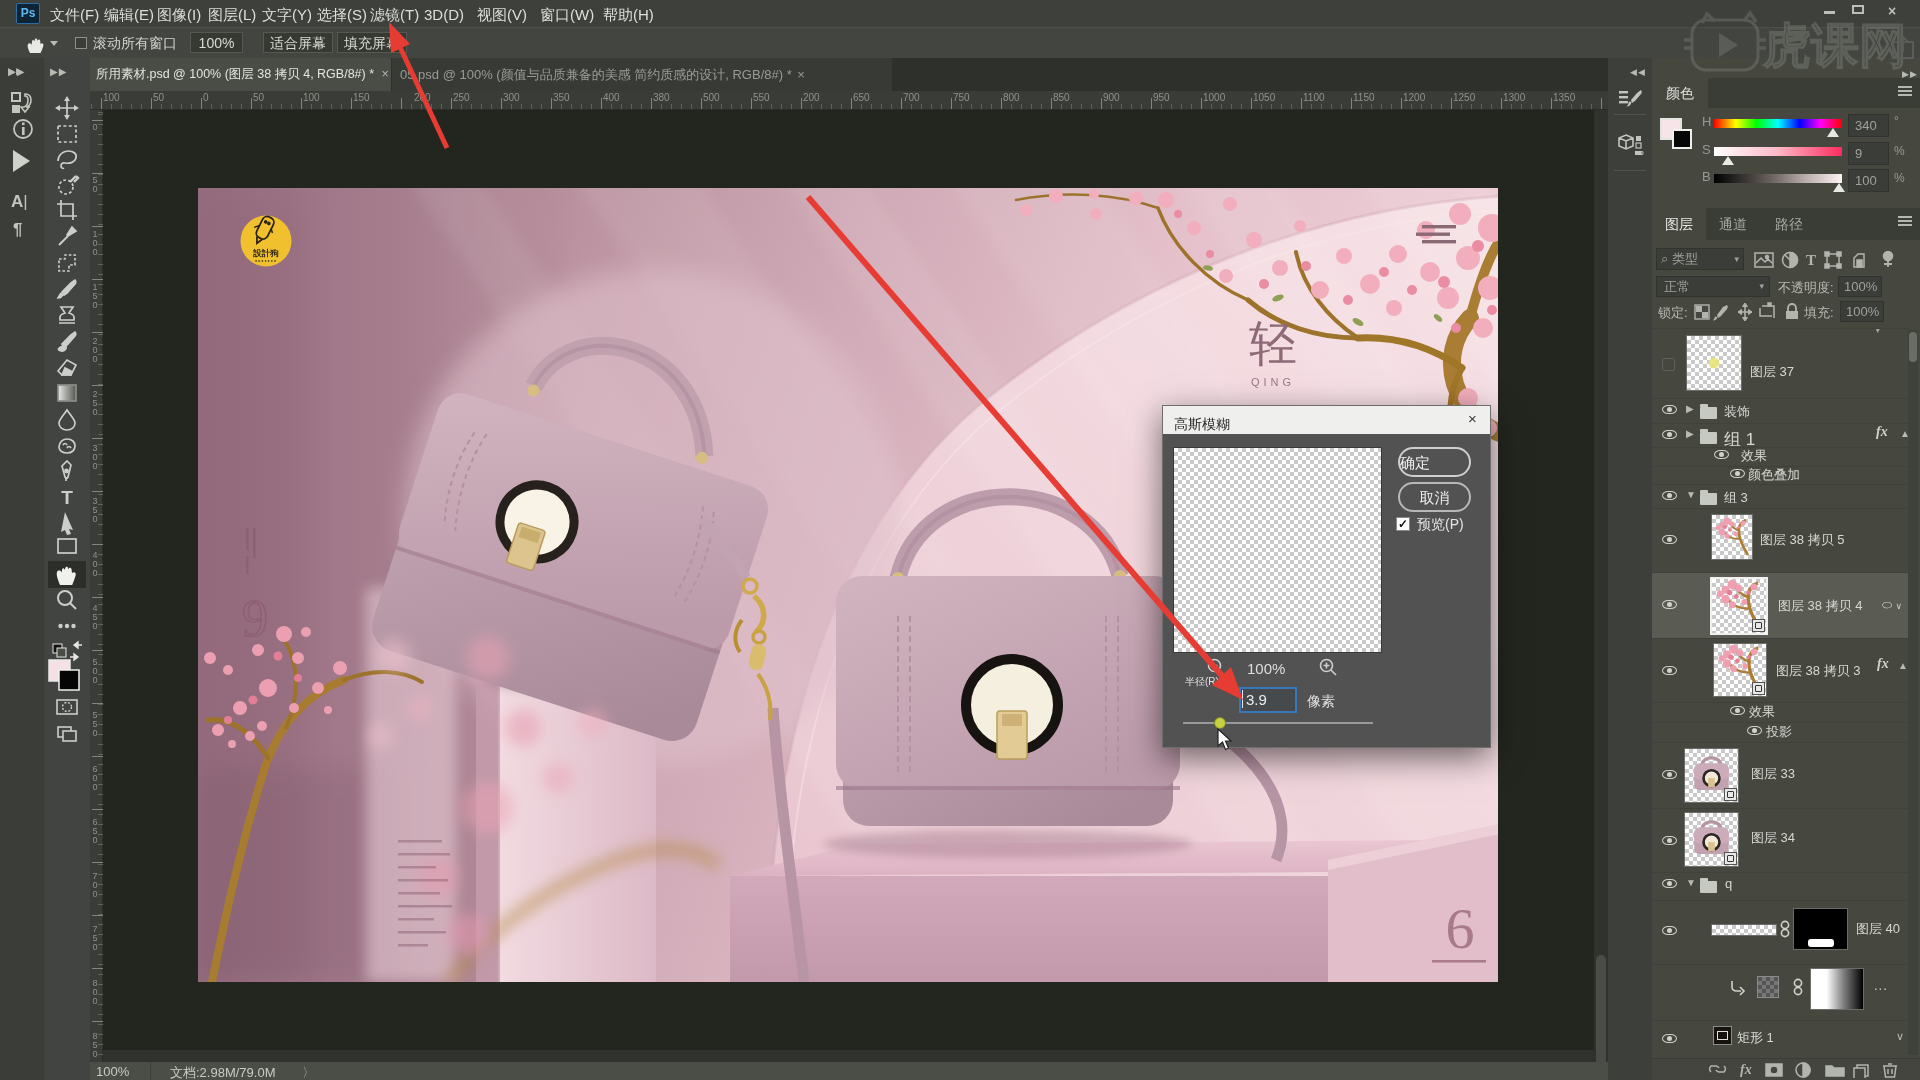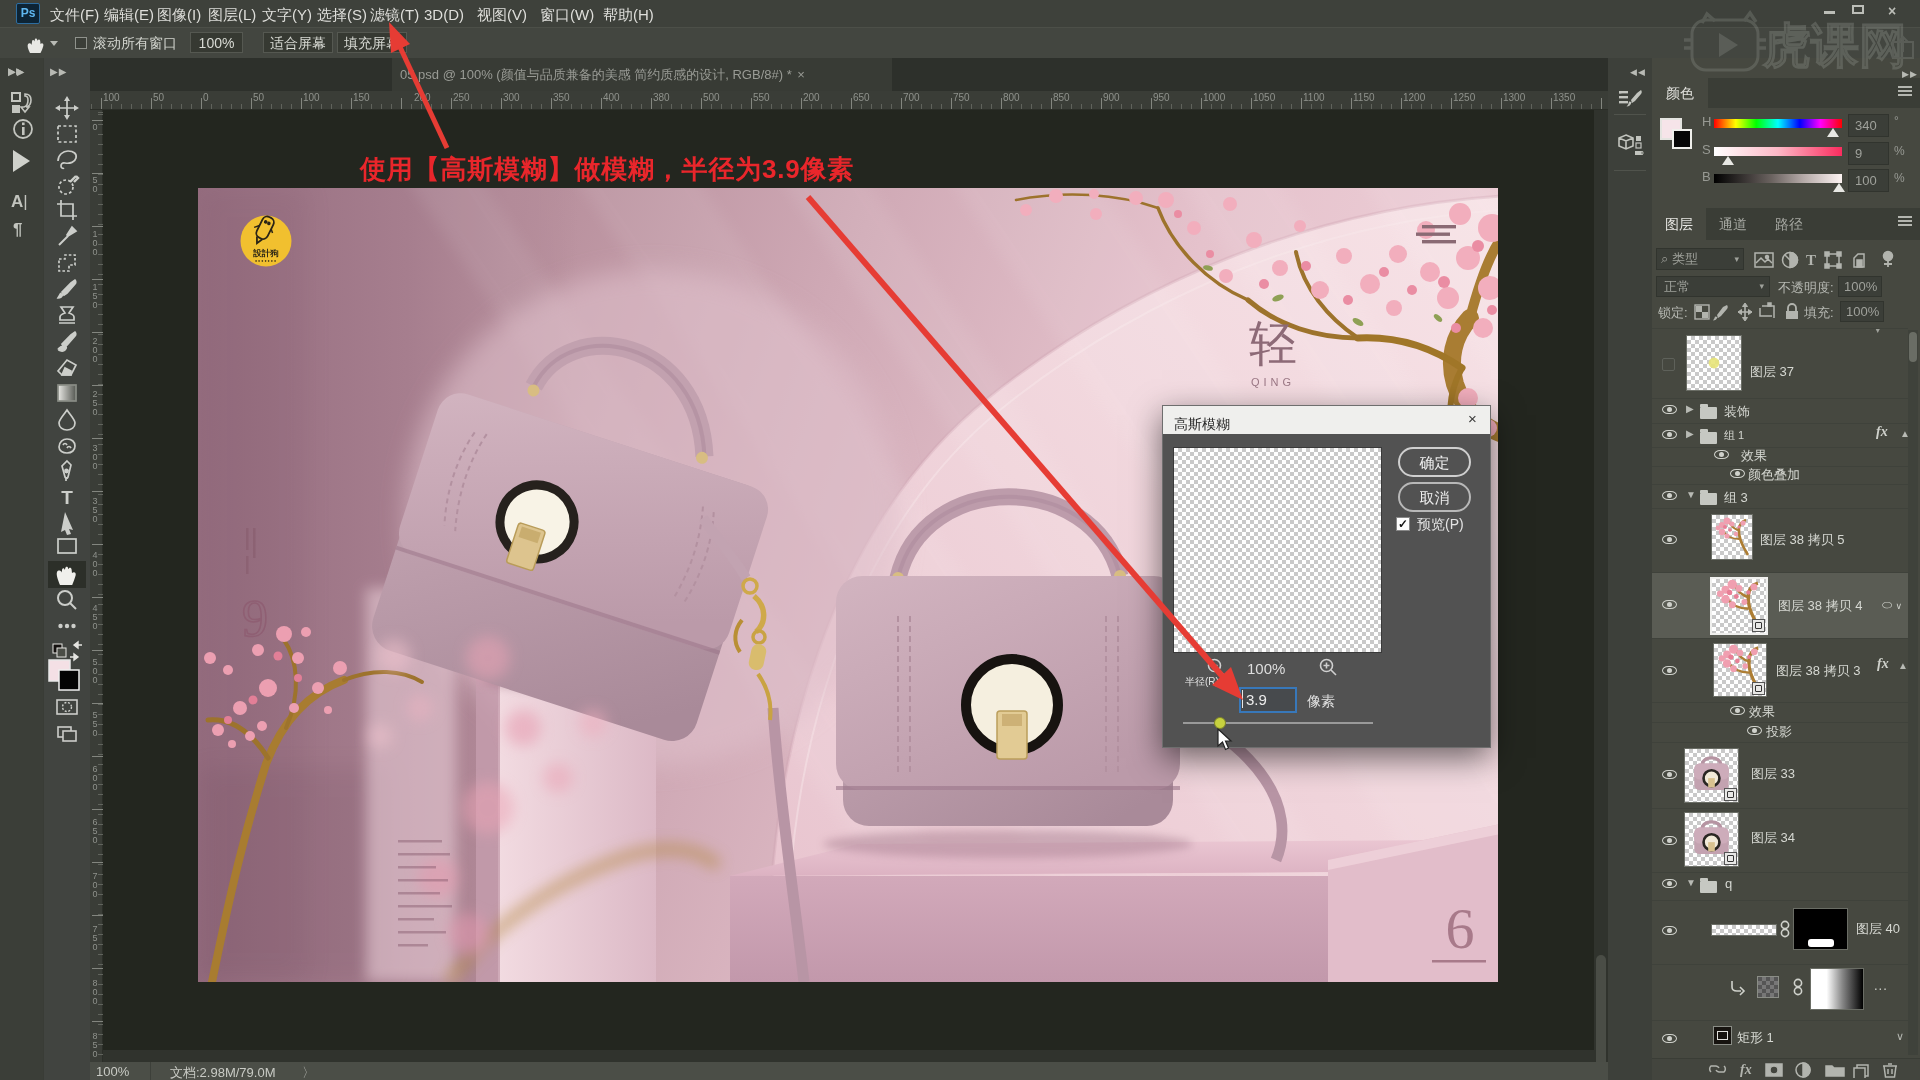--- a/index.html
+++ b/index.html
@@ -439,20 +439,21 @@
           <rect x="-10" y="-7" width="20" height="14" stroke-width="1.6"></rect>
           <circle r="4.5" stroke-dasharray="2 1.6" stroke-width="1.4"></circle>
         </g>
 <g transform="translate(23,675)" stroke="#ccceca" fill="none" stroke-width="1.6">
           <rect x="-9" y="-6" width="13" height="10"></rect>
           <rect x="-4" y="-2" width="13" height="10" fill="#414440"></rect>
         </g>
 </svg>
 </div>
 <div class="abs tabbar" id="tabbar">
+  <div class="tab1">所用素材.psd @ 100% (图层 38 拷贝 4, RGB/8#) * <span style="color:#b4b6b0;margin-left:4px">×</span></div>
   <div class="tab2">05.psd @ 100% (颜值与品质兼备的美感 简约质感的设计, RGB/8#) * <span style="margin-left:2px">×</span></div>
   <div class="abs" style="left:-82px;top:8px;color:#b8bab4;font-size:10px;letter-spacing:1px">▶▶</div>
   <div class="abs" style="left:-40px;top:8px;color:#b8bab4;font-size:10px;letter-spacing:1px">▶▶</div>
 </div>
 <div class="abs rulerh" id="rulerh">
   <div class="abs" style="left:0;bottom:0;width:1518px;height:5px;background:repeating-linear-gradient(90deg,#60635c 0 1px,transparent 1px 10px);background-position-x:1px"></div>
   <div class="abs" style="left:0;bottom:0;width:1518px;height:11px;background:repeating-linear-gradient(90deg,#83867f 0 1px,transparent 1px 50px);background-position-x:11px"></div>
   <div class="ticklabel" style="left:13px">100</div>
   <div class="ticklabel" style="left:63px">50</div>
   <div class="ticklabel" style="left:113px">0</div>
@@ -643,21 +644,21 @@
             <circle cx="20" cy="20" r="4" fill="#e8e478" opacity="0.9"></circle>
           </svg></div>
   <div class="abs" style="left:98px;top:305px;font-size:13px;color:#d6d8d2;white-space:nowrap">图层 37</div>
   <div class="eye" style="left:10px;top:347px"></div>
   <div class="twisty" style="left:34px;top:345px">▶</div>
   <div class="folder" style="left:48px;top:349px"></div>
   <div class="abs" style="left:72px;top:345px;font-size:13px;color:#d6d8d2;white-space:nowrap">装饰</div>
   <div class="eye" style="left:10px;top:372px"></div>
   <div class="twisty" style="left:34px;top:370px">▶</div>
   <div class="folder" style="left:48px;top:374px"></div>
-  <div class="abs" style="left:72px;top:370px;font-size:11px;color:#d6d8d2;white-space:nowrap">组 1</div>
+  <div class="abs" style="left:72px;top:370px;font-size:17px;color:#d6d8d2;white-space:nowrap">组 1</div>
   <div class="abs" style="left:224px;top:366px;color:#cfd1cb;font-size:14px;font-style:italic;font-family:'Liberation Serif',serif;font-weight:bold">fx</div>
   <div class="twisty" style="left:248px;top:370px">▲</div>
   <div class="eye" style="left:62px;top:392px"></div>
   <div class="abs" style="left:89px;top:389px;font-size:13px;color:#d6d8d2;white-space:nowrap">效果</div>
   <div class="eye" style="left:78px;top:411px"></div>
   <div class="abs" style="left:96px;top:408px;font-size:13px;color:#d6d8d2;white-space:nowrap">颜色叠加</div>
   <div class="eye" style="left:10px;top:433px"></div>
   <div class="twisty" style="left:34px;top:431px">▼</div>
   <div class="folder" style="left:48px;top:435px"></div>
   <div class="abs" style="left:72px;top:431px;font-size:13px;color:#d6d8d2;white-space:nowrap">组 3</div>
@@ -805,21 +806,21 @@
   <div class="abs" style="left:256px;top:272px;width:10px;height:725px;background:#3f423b"></div>
   <div class="abs" style="left:257px;top:274px;width:8px;height:30px;background:#6a6d65;border-radius:4px"></div>
   <div class="abs" style="left:244px;top:972px;color:#b4b6b0;font-size:11px">∨</div>
 </div>
 <div class="abs" id="dialog" style="left:1162px;top:405px;width:329px;height:343px;background:#525252;border:1px solid #6e6e6e;box-shadow:0 10px 30px rgba(0,0,0,0.55)">
 <div class="abs" style="left:0;top:0;width:327px;height:28px;background:#efefed">
   <div class="abs" style="left:11px;top:10px;font-size:14px;color:#2b2b2b">高斯模糊</div>
   <div class="abs" style="left:305px;top:4px;font-size:15px;color:#3a3a3a">×</div>
 </div>
 <div class="abs checker" style="left:10px;top:41px;width:209px;height:206px;border:1px solid #3a3a3a"></div>
-<div class="abs" style="left:235px;top:41px;width:73px;height:30px;border:2px solid #cfcfcf;border-radius:16px;color:#f0f0f0;font-size:15px;text-align:center;line-height:27px">确定</div>
+<div class="abs" style="left:235px;top:41px;width:73px;height:30px;border:2px solid #cfcfcf;border-radius:16px;color:#f0f0f0;font-size:15px;text-align:left;line-height:27px">确定</div>
 <div class="abs" style="left:235px;top:76px;width:73px;height:30px;border:2px solid #b8b8b8;border-radius:16px;color:#ececec;font-size:15px;text-align:center;line-height:27px">取消</div>
 <div class="abs" style="left:233px;top:111px;width:14px;height:14px;background:#fdfdfd;border:1px solid #888;font-size:12px;line-height:13px;text-align:center;color:#111;font-weight:bold">✓</div>
 <div class="abs" style="left:254px;top:110px;font-size:14px;color:#e4e4e4">预览(P)</div>
 <svg class="abs" style="left:44px;top:252px" width="18" height="18" viewBox="0 0 18 18" fill="none" stroke="#cfcfcf" stroke-width="1.6">
         <circle cx="7.5" cy="7.5" r="6"></circle>
         <path d="M12,12 L17,17 M4.5,7.5 L10.5,7.5"></path>
       </svg>
 <div class="abs" style="left:84px;top:254px;font-size:15px;color:#dedede">100%</div>
 <svg class="abs" style="left:156px;top:252px" width="18" height="18" viewBox="0 0 18 18" fill="none" stroke="#cfcfcf" stroke-width="1.6">
         <circle cx="7.5" cy="7.5" r="6"></circle>
@@ -828,21 +829,20 @@
 <div class="abs" style="left:22px;top:269px;font-size:10px;color:#e2e2e2">半径(R):</div>
 <div class="abs" style="left:76px;top:281px;width:58px;height:26px;background:#474a4d;border:2px solid #3878ba;color:#ececec;font-size:15px;line-height:22px;padding-left:5px">3.9</div>
 <div class="abs" style="left:79px;top:284px;width:1px;height:18px;background:#e8e8e8"></div>
 <div class="abs" style="left:144px;top:287px;font-size:14px;color:#e2e2e2">像素</div>
 <div class="abs" style="left:20px;top:316px;width:190px;height:2px;background:#9a9a9a"></div>
 <div class="abs" style="left:51px;top:311px;width:12px;height:12px;border-radius:50%;background:#c7d13f;border:1.5px solid #7e8428"></div>
 <svg class="abs" style="left:54px;top:322px" width="16" height="24" viewBox="0 0 16 24">
         <path d="M1,1 L1,18 L5.5,14 L8.5,21.5 L11.5,20 L8.5,13 L14,13 Z" fill="#fff" stroke="#222" stroke-width="1.2"></path>
       </svg>
 </div>
-<div class="abs" style="left:360px;top:152px;font-size:26px;font-weight:bold;color:#e9262b;letter-spacing:0.8px">使用【高斯模糊】做模糊，半径为3.9像素</div>
 <svg class="abs" id="overlay" width="1920" height="1080" style="left:0;top:0;pointer-events:none">
 <g opacity="0.30" stroke="#8f948d" fill="none">
 <rect x="1692" y="20" width="66" height="50" rx="14" stroke-width="3"></rect>
 <path d="M1702,23 l5,-9 l8,7 M1744,21 l6,-8 l6,9" stroke-width="3.5"></path>
 <polygon points="1719,33 1719,57 1738,45" fill="#8f948d" stroke="none"></polygon>
 <path d="M1684,40 h9 M1684,48 h9 M1757,40 h9 M1757,48 h9" stroke-width="3.5"></path>
 <text x="1763" y="62" font-size="48" font-weight="bold" fill="none" stroke="#9a9f98" stroke-width="1.1" font-family="Liberation Sans">虎课网</text>
 <g stroke-width="2">
           <rect x="1893" y="42" width="20" height="16"></rect>
           <path d="M1903,52 L1903,38 M1898,42 L1903,37 L1908,42"></path>

